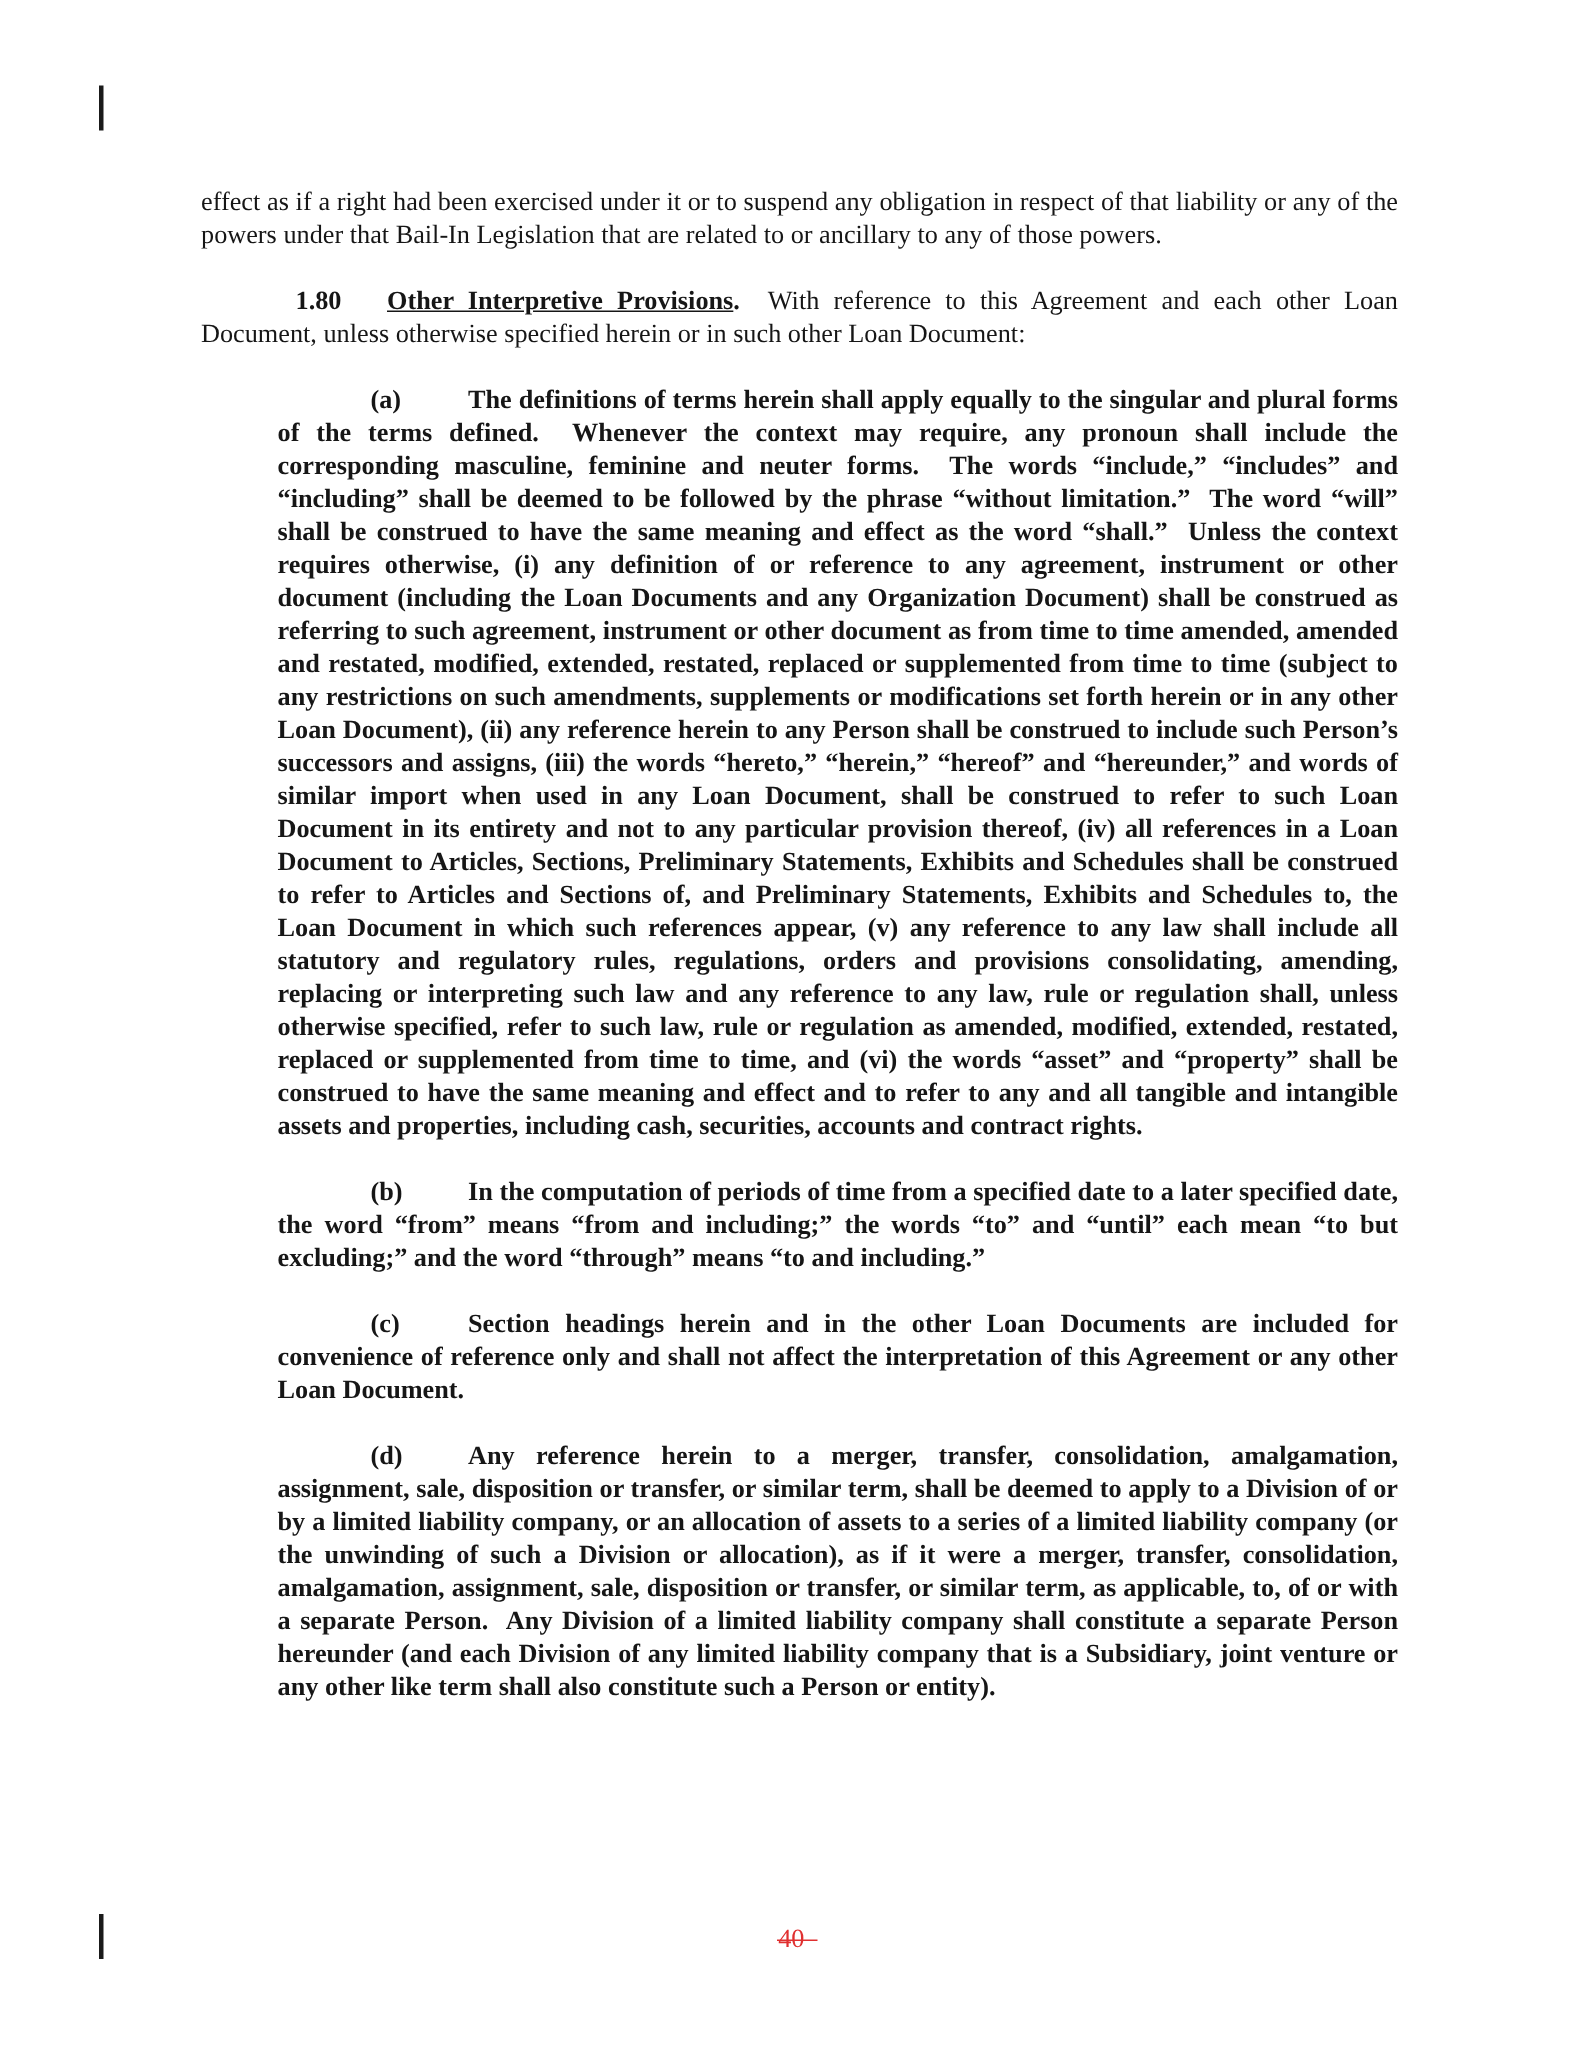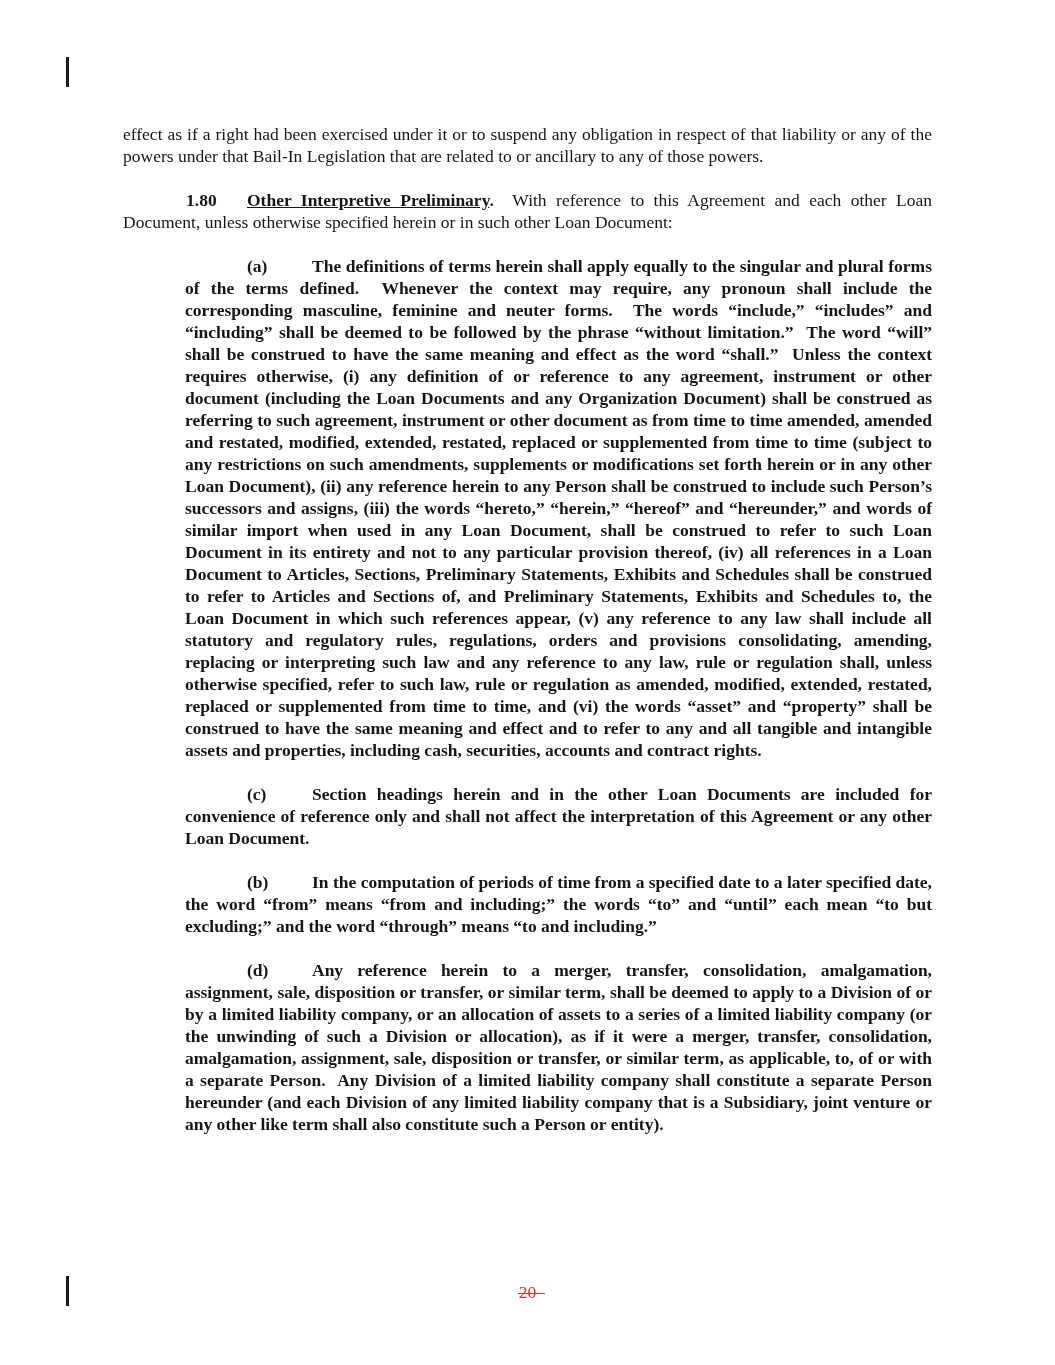--- a/index.html
+++ b/index.html
@@ -28,21 +28,21 @@
   .change-bar.top { top: 57px; }
   .change-bar.bottom { top: 1276px; }
 
   .content {
     position: absolute;
     top: 123px;
     left: 122px;
     width: 810px;
   }
   p {
-    margin: 0 0 22px 1px;
+    margin: 0 0 22px 12px;
     text-align: justify;
   }
   .pre { white-space: pre-wrap; }
 
   .section-head { text-indent: 63px; }
   .sec-num {
     display: inline-block;
     width: 61px;
     font-weight: bold;
     text-indent: 0;
@@ -90,29 +90,29 @@
 
 <div class="page">
 
   <div class="change-bar top"></div>
   <div class="change-bar bottom"></div>
 
   <div class="content">
 
     <p class="intro pre">effect as if a right had been exercised under it or to suspend any obligation in respect of that liability or any of the powers under that Bail-In Legislation that are related to or ancillary to any of those powers.</p>
 
-    <p class="section-head"><span class="sec-num">1.80</span><span class="sec-title">Other Interpretive Preliminary</span><span class="sec-period">.</span><span class="pre">  With reference to this Agreement and each other Loan Document, unless otherwise specified herein or in such other Loan Document:</span></p>
+    <p class="section-head"><span class="sec-num">1.80</span><span class="sec-title">Other Interpretive Provisions</span><span class="sec-period">.</span><span class="pre">  With reference to this Agreement and each other Loan Document, unless otherwise specified herein or in such other Loan Document:</span></p>
 
     <p class="sub"><span class="label">(a)</span><span class="pre">The definitions of terms herein shall apply equally to the singular and plural forms of the terms defined.  Whenever the context may require, any pronoun shall include the corresponding masculine, feminine and neuter forms.  The words “include,” “includes” and “including” shall be deemed to be followed by the phrase “without limitation.”  The word “will” shall be construed to have the same meaning and effect as the word “shall.”  Unless the context requires otherwise, (i) any definition of or reference to any agreement, instrument or other document (including the Loan Documents and any Organization Document) shall be construed as referring to such agreement, instrument or other document as from time to time amended, amended and restated, modified, extended, restated, replaced or supplemented from time to time (subject to any restrictions on such amendments, supplements or modifications set forth herein or in any other Loan Document), (ii) any reference herein to any Person shall be construed to include such Person’s successors and assigns, (iii) the words “hereto,” “herein,” “hereof” and “hereunder,” and words of similar import when used in any Loan Document, shall be construed to refer to such Loan Document in its entirety and not to any particular provision thereof, (iv) all references in a Loan Document to Articles, Sections, Preliminary Statements, Exhibits and Schedules shall be construed to refer to Articles and Sections of, and Preliminary Statements, Exhibits and Schedules to, the Loan Document in which such references appear, (v) any reference to any law shall include all statutory and regulatory rules, regulations, orders and provisions consolidating, amending, replacing or interpreting such law and any reference to any law, rule or regulation shall, unless otherwise specified, refer to such law, rule or regulation as amended, modified, extended, restated, replaced or supplemented from time to time, and (vi) the words “asset” and “property” shall be construed to have the same meaning and effect and to refer to any and all tangible and intangible assets and properties, including cash, securities, accounts and contract rights.</span></p>
 
+    <p class="sub"><span class="label">(b)</span><span class="pre">In the computation of periods of time from a specified date to a later specified date, the word “from” means “from and including;” the words “to” and “until” each mean “to but excluding;” and the word “through” means “to and including.”</span></p>
+
     <p class="sub"><span class="label">(c)</span><span class="pre">Section headings herein and in the other Loan Documents are included for convenience of reference only and shall not affect the interpretation of this Agreement or any other Loan Document.</span></p>
-
-    <p class="sub"><span class="label">(b)</span><span class="pre">In the computation of periods of time from a specified date to a later specified date, the word “from” means “from and including;” the words “to” and “until” each mean “to but excluding;” and the word “through” means “to and including.”</span></p>
 
     <p class="sub"><span class="label">(d)</span><span class="pre">Any reference herein to a merger, transfer, consolidation, amalgamation, assignment, sale, disposition or transfer, or similar term, shall be deemed to apply to a Division of or by a limited liability company, or an allocation of assets to a series of a limited liability company (or the unwinding of such a Division or allocation), as if it were a merger, transfer, consolidation, amalgamation, assignment, sale, disposition or transfer, or similar term, as applicable, to, of or with a separate Person.  Any Division of a limited liability company shall constitute a separate Person hereunder (and each Division of any limited liability company that is a Subsidiary, joint venture or any other like term shall also constitute such a Person or entity).</span></p>
 
   </div>
 
   <div class="footer">
-    <span class="page-number">20</span>
+    <span class="page-number">40</span>
   </div>
 
 </div>
 
 </body></html>

